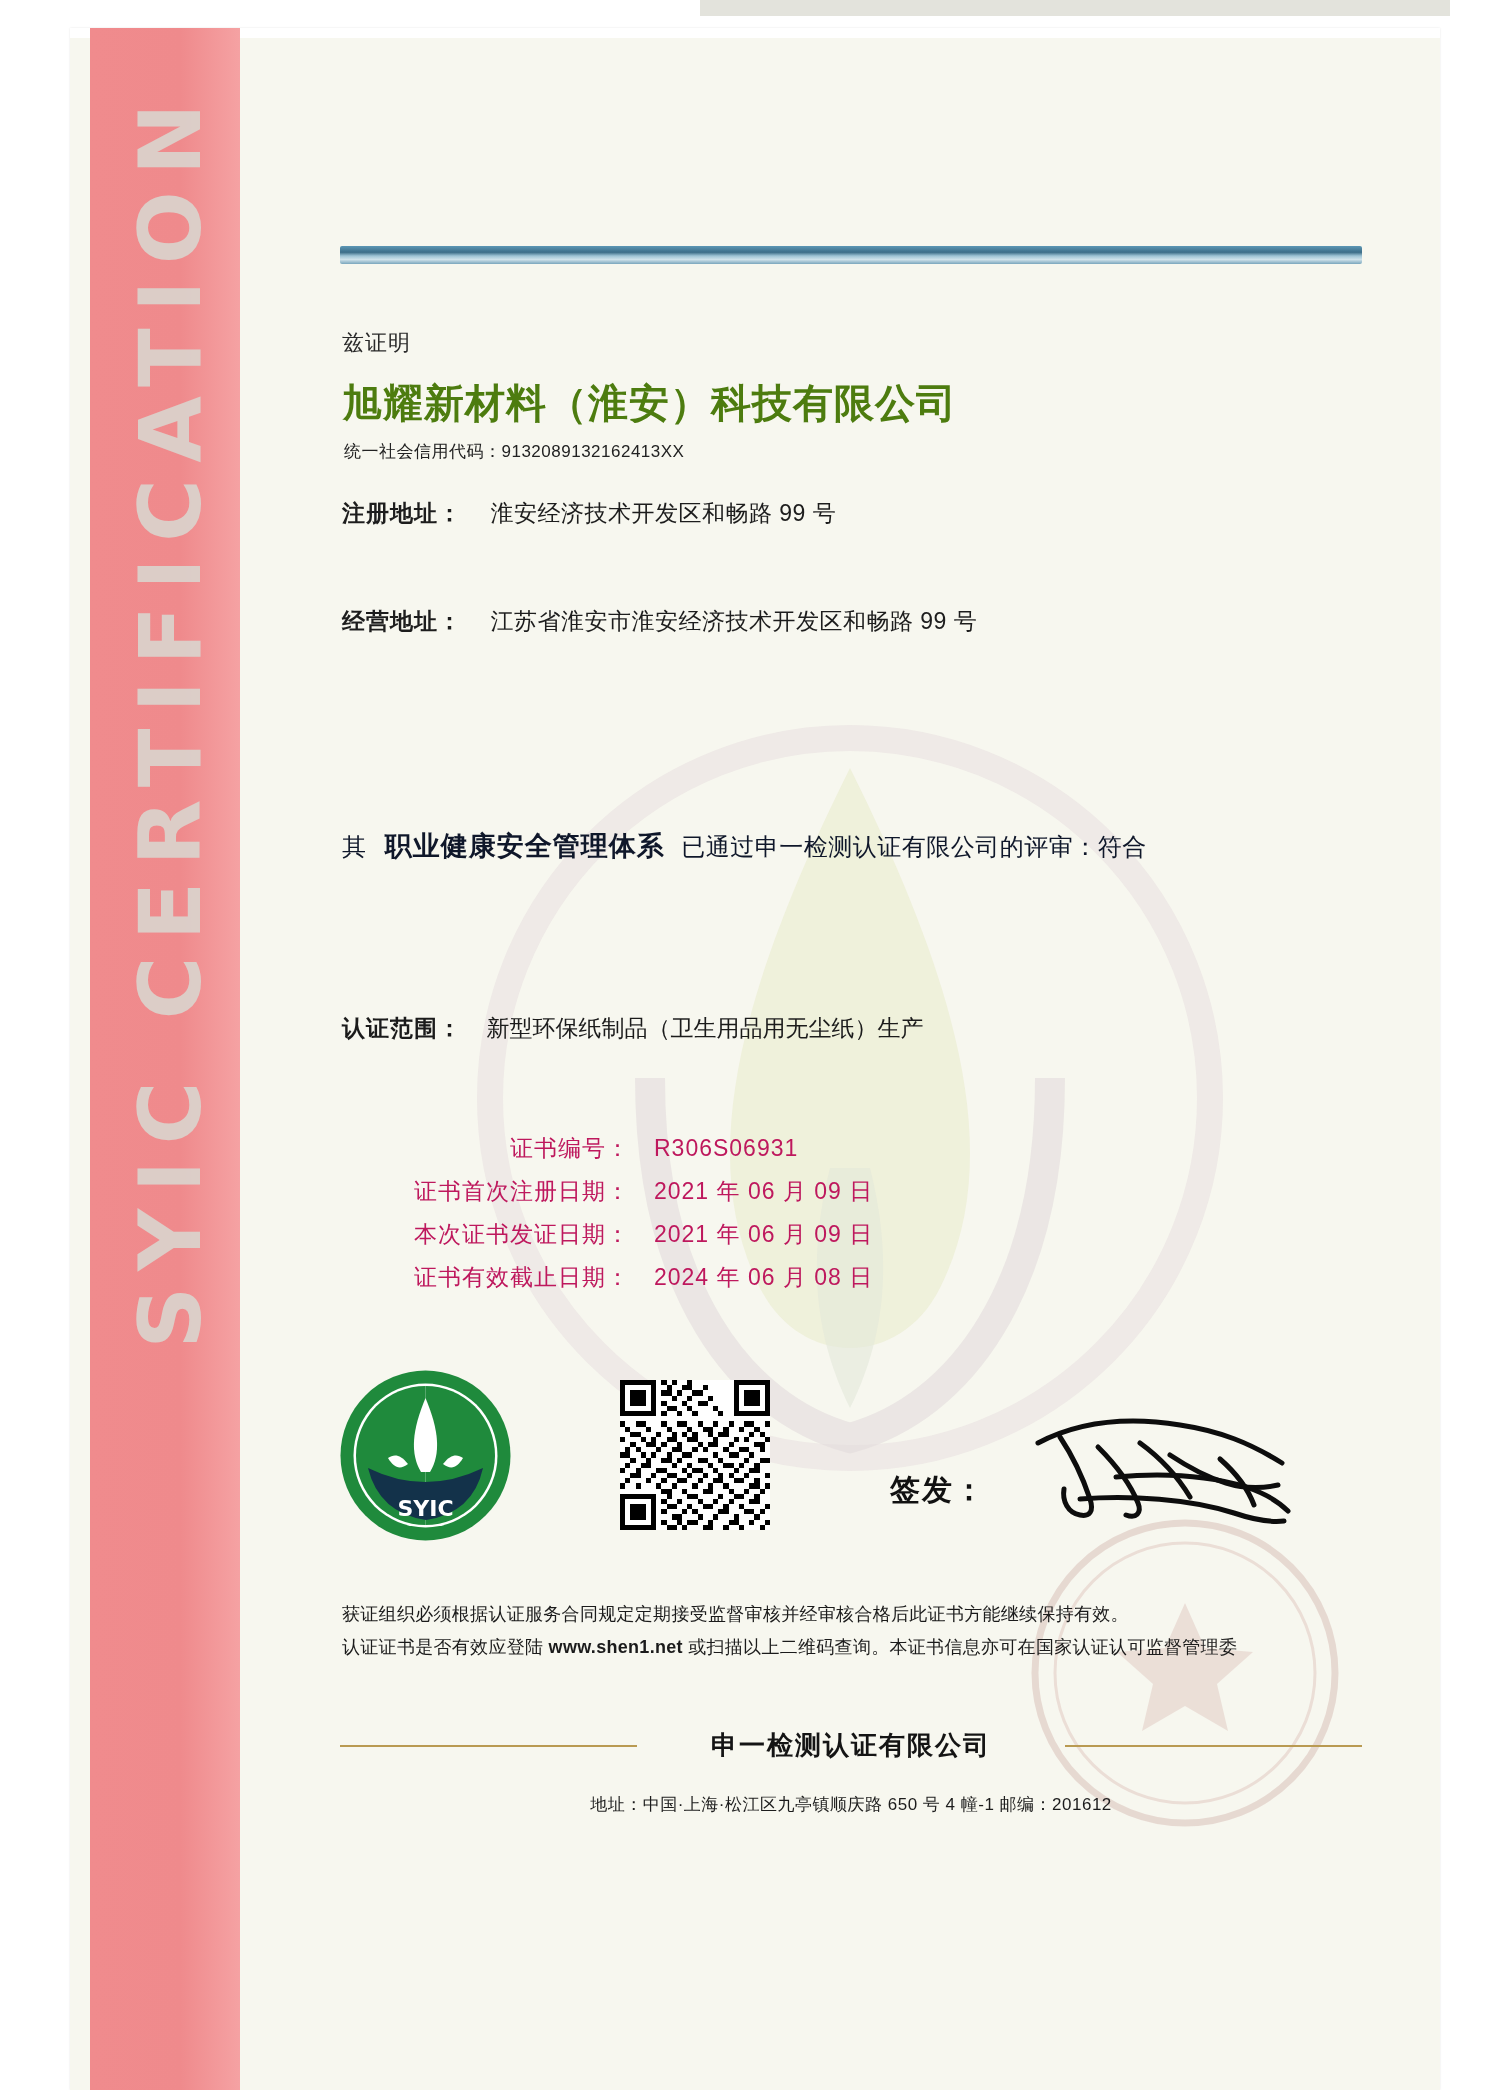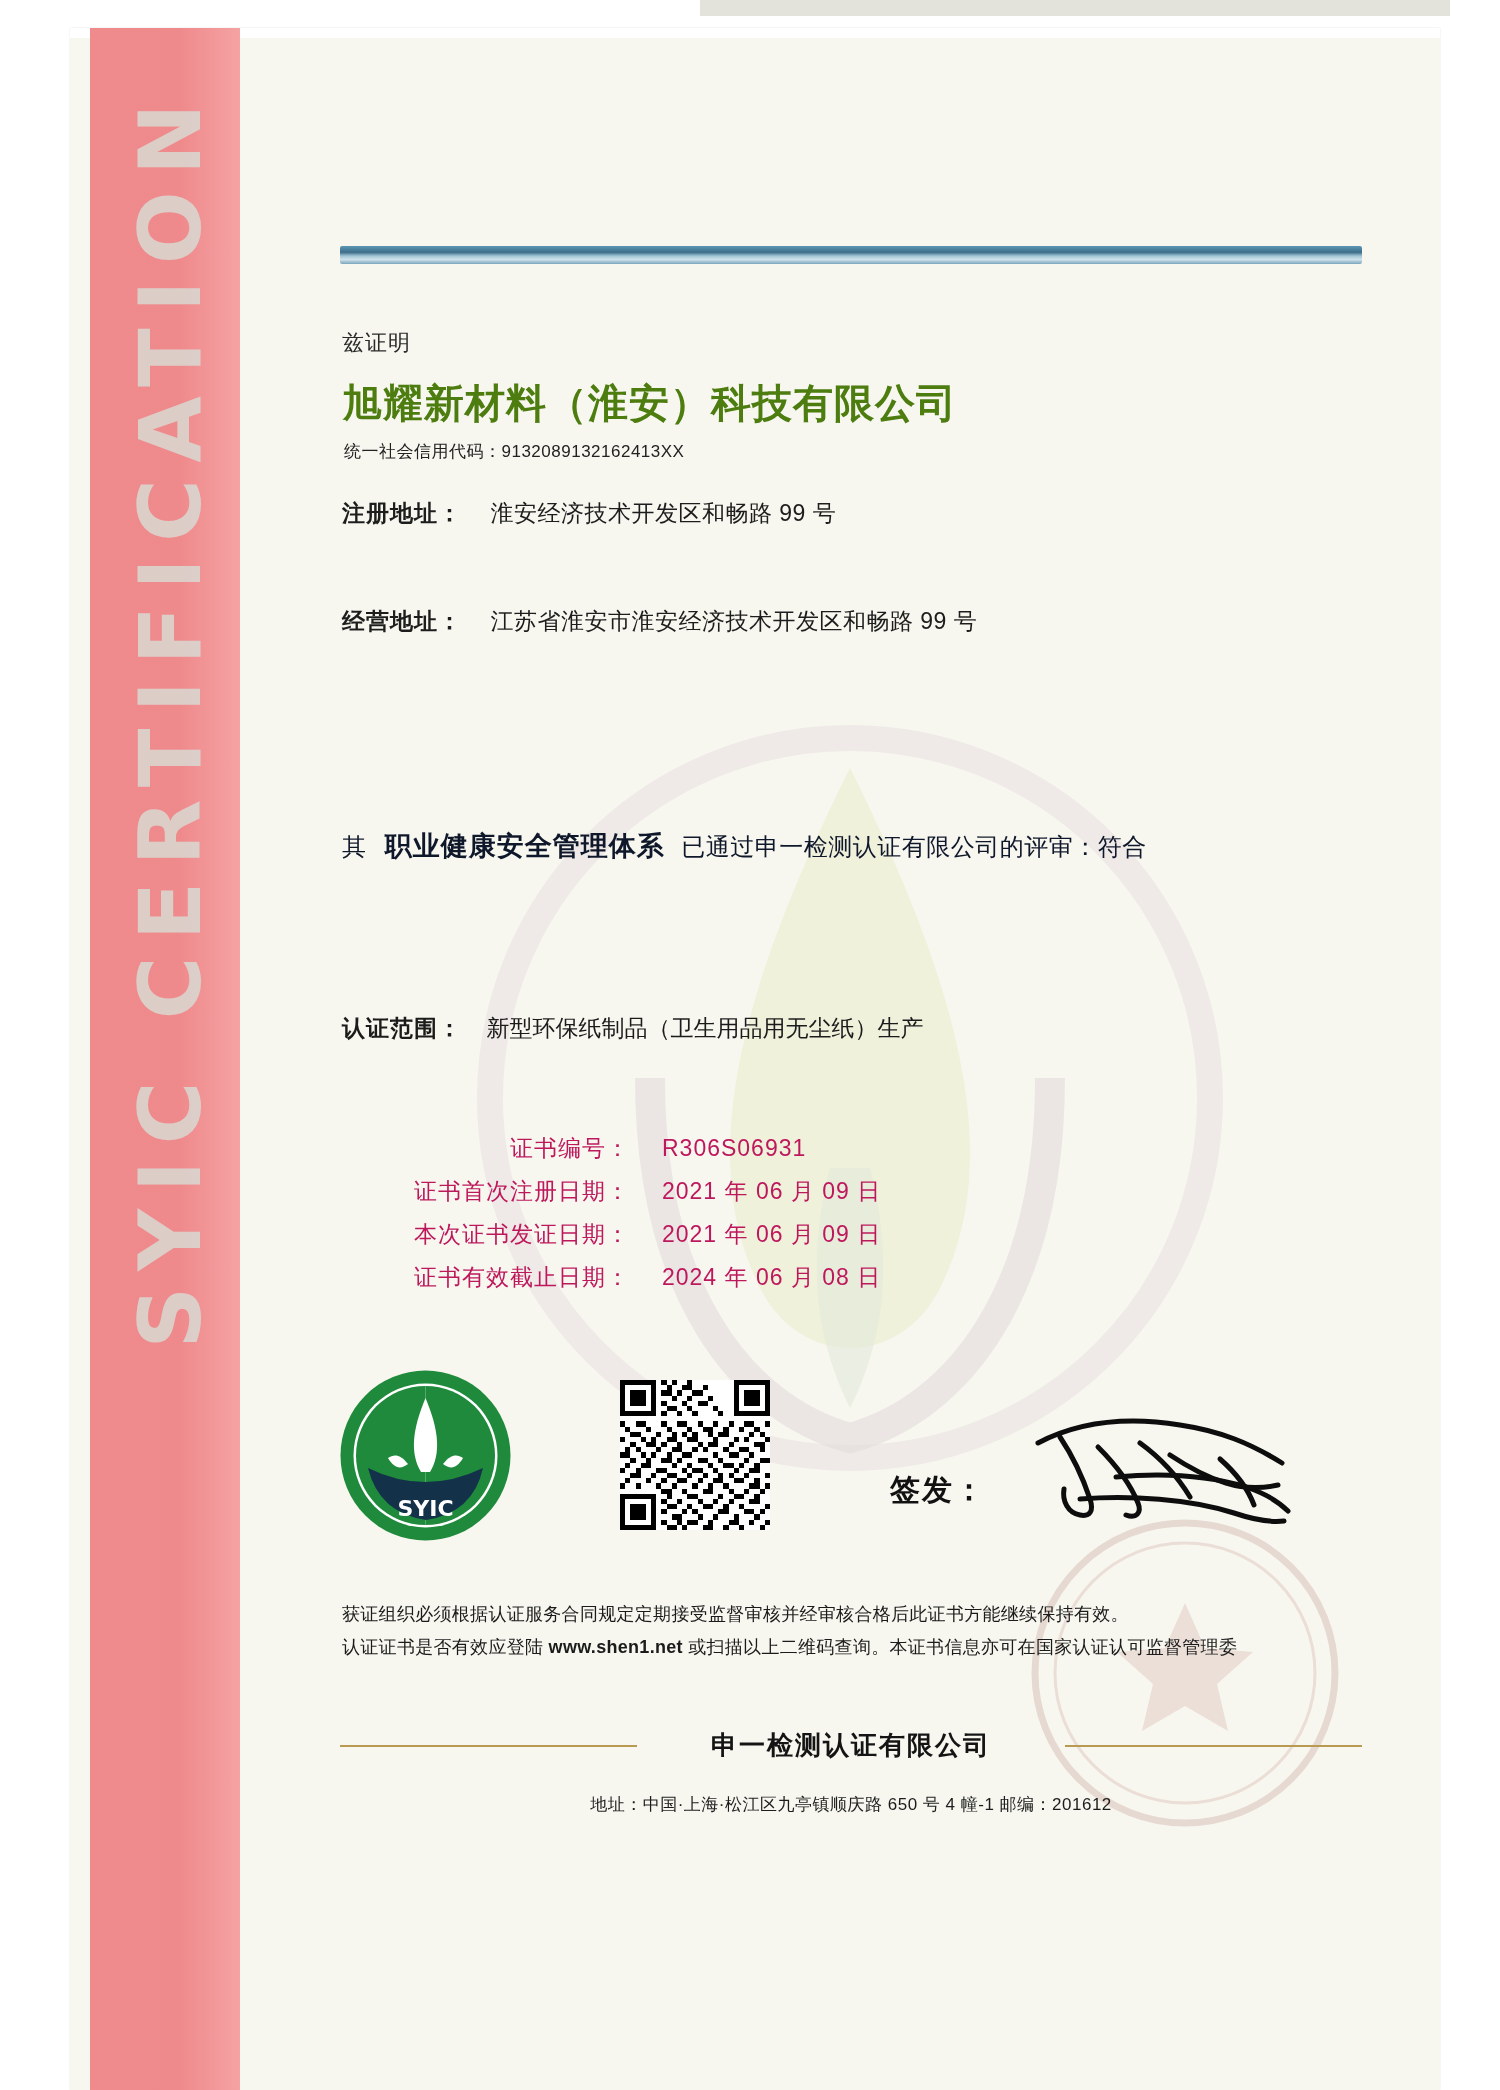--- a/index.html
+++ b/index.html
@@ -234,21 +234,21 @@
     font-size: 23px;
     color: #be185d;
     white-space: nowrap;
   }
   .date-row .dk {
     width: 300px;
     text-align: right;
     letter-spacing: 1px;
   }
   .date-row .dv {
-    margin-left: 32px;
+    margin-left: 24px;
     letter-spacing: 1px;
   }
 
   
   .logo {
     position: absolute;
     left: 8px;
     top: 1340px;
     width: 175px;
     height: 175px;

